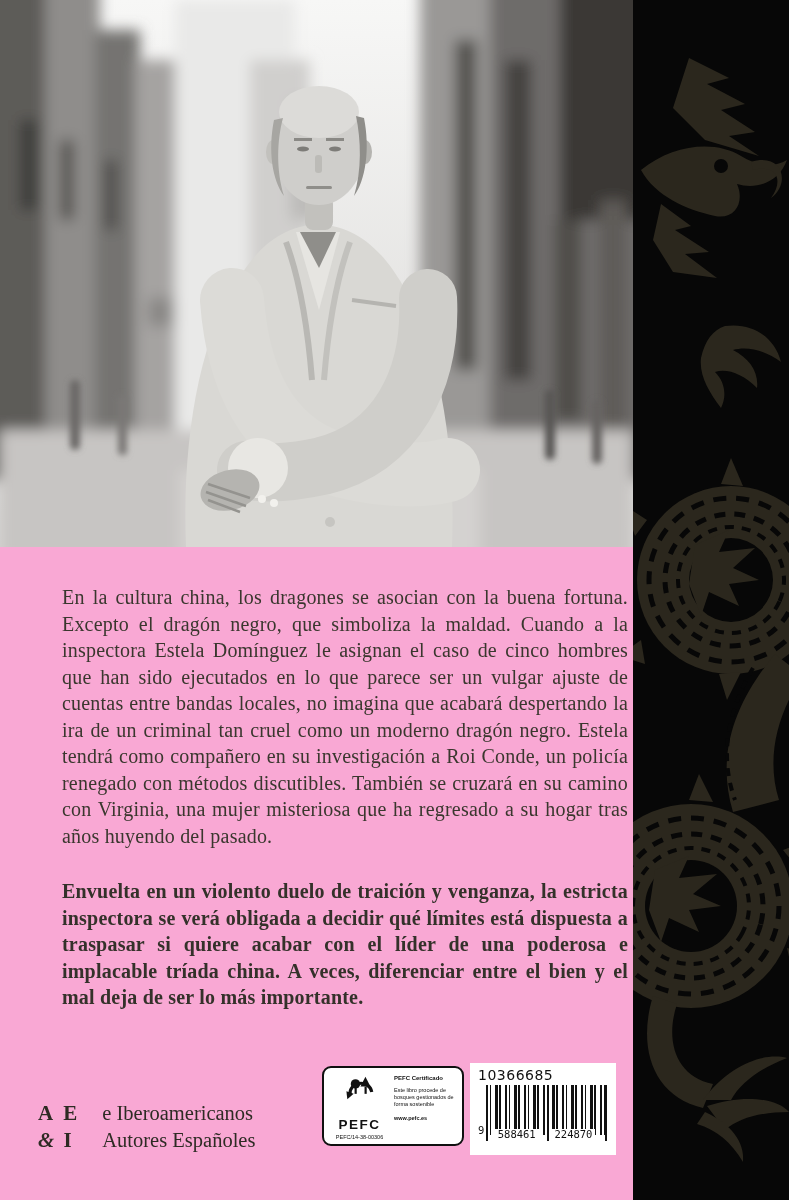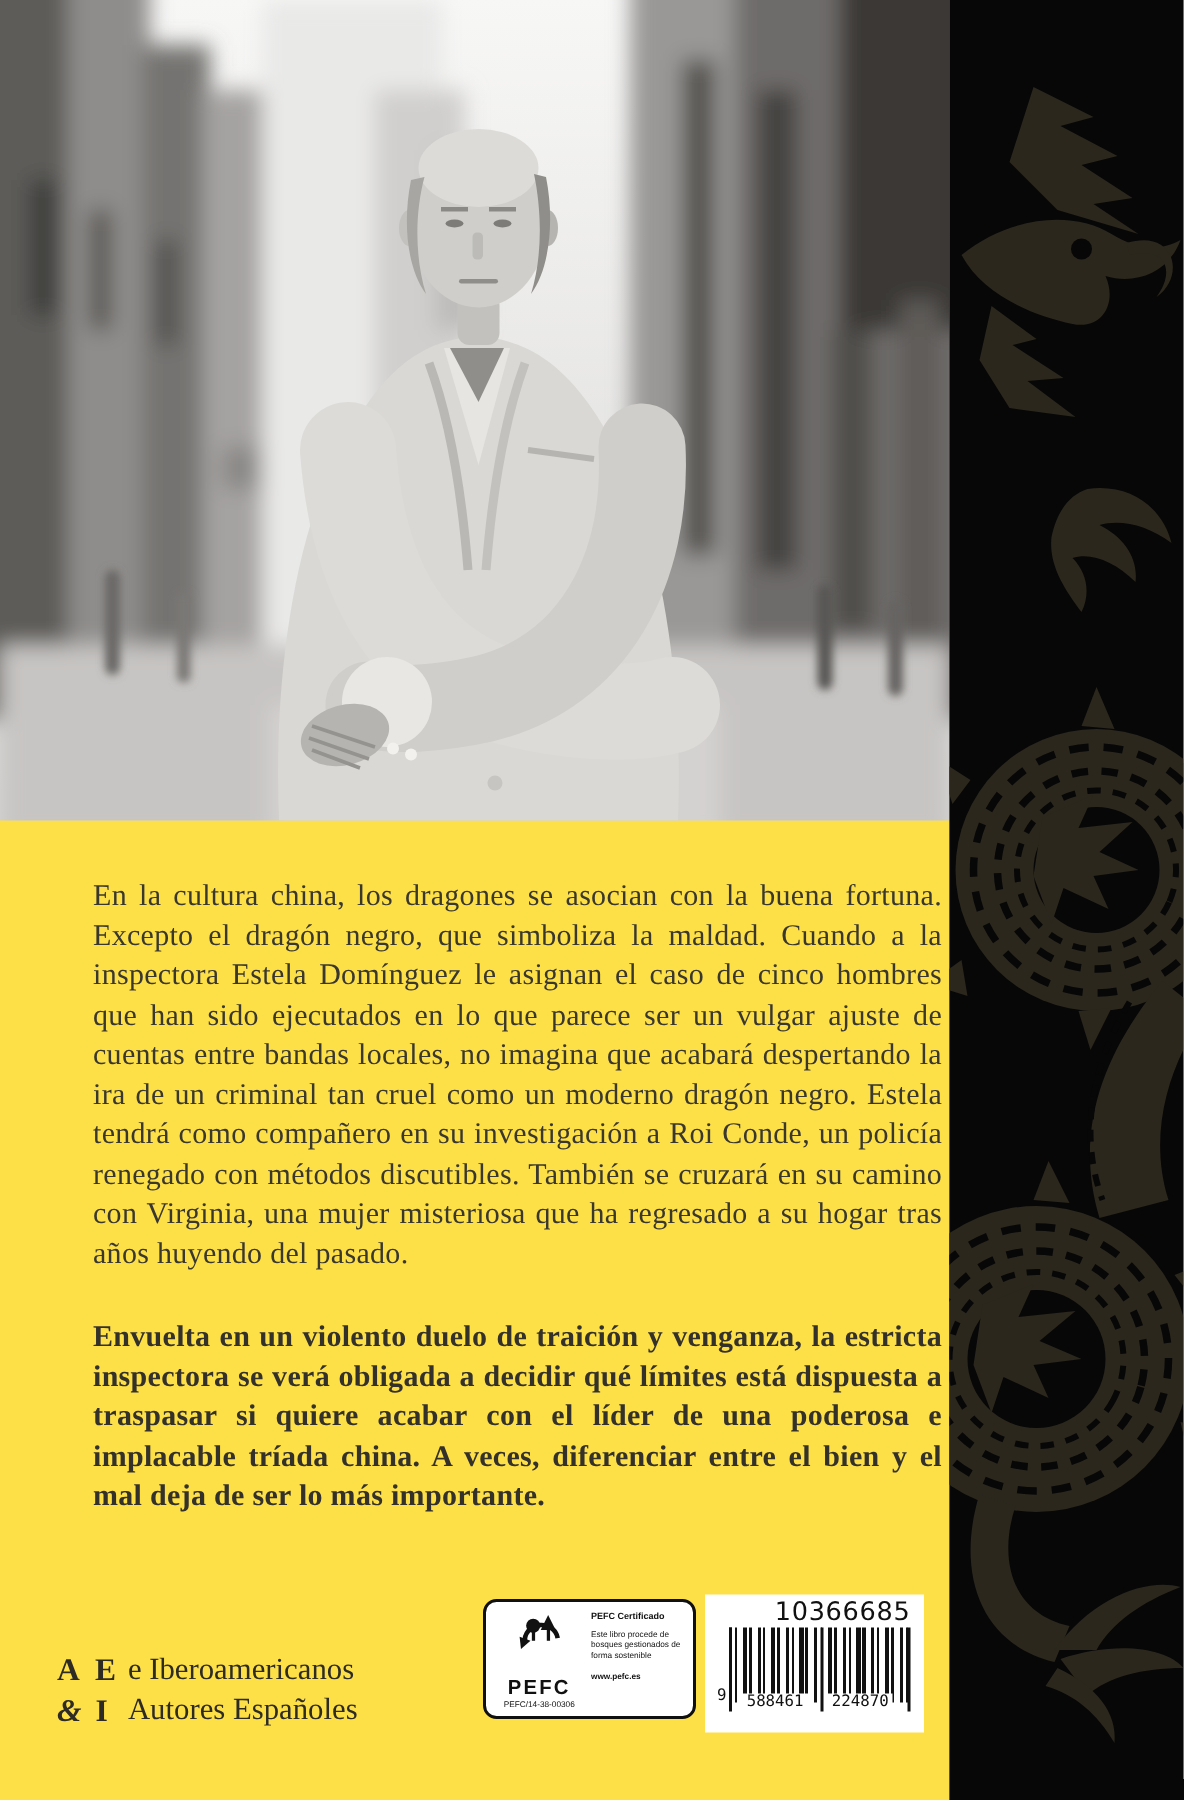--- a/index.html
+++ b/index.html
@@ -1,36 +1,36 @@
 <!DOCTYPE html>
 <html><head>
 <meta charset="utf-8">
 <style>
   * { margin:0; padding:0; box-sizing:border-box; }
   html,body { background:#555; }
   .page {
     position:relative; width:789px; height:1200px; margin:0 auto;
-    background:#fde047; overflow:hidden;
+    background:#f9a8d4; overflow:hidden;
     font-family:"Liberation Serif", serif;
   }
   
   .photo { position:absolute; left:0; top:0; width:633px; height:547px; overflow:hidden; }
   .photo svg { display:block; }
   
   .strip { position:absolute; left:633px; top:0; width:156px; height:1200px; background:#070707; }
   .strip svg { display:block; }
   
   .content { position:absolute; left:62px; top:584px; width:566px; }
   .synopsis {
     font-size:20px; line-height:26.5px; color:#3a372e;
     text-align:justify; letter-spacing:0.2px;
   }
   .synopsis.highlight { margin-top:29px; font-weight:700; color:#34312a; }
   
-  .aei { position:absolute; left:38px; top:1100px; display:flex; align-items:flex-start; gap:5px; color:#2e2b24; }
+  .aei { position:absolute; left:38px; top:1100px; display:flex; align-items:flex-start; gap:22px; color:#2e2b24; }
   .aei-mono { font-weight:700; font-size:21px; line-height:27px; letter-spacing:3px; white-space:nowrap; }
   .aei-mono .amp { font-style:italic; font-weight:600; letter-spacing:1px; }
   .aei-name { font-size:20.5px; line-height:27px; white-space:nowrap; }
   
   .pefc {
     position:absolute; left:322px; top:1066px; width:142px; height:80px;
     background:#fff; border:2.5px solid #101010; border-radius:9px;
     display:flex; padding:5px 6px 4px 7px; gap:6px;
     font-family:"Liberation Sans", sans-serif; color:#111;
   }
@@ -40,21 +40,21 @@
   .pefc-right { flex:1; padding-top:2px; }
   .pefc-title { font-weight:700; font-size:6px; }
   .pefc-desc { font-size:5.5px; line-height:7px; margin-top:6px; width:62px; }
   .pefc-url { font-weight:700; font-size:5.5px; margin-top:7px; }
   
   .barcode {
     position:absolute; left:470px; top:1063px; width:146px; height:92px;
     background:#fff; padding:5px 9px 0 8px;
     font-family:"DejaVu Sans", sans-serif; color:#111;
   }
-  .bc-top { text-align:right; font-size:17px; letter-spacing:0.5px; line-height:14px; }
+  .bc-top { text-align:left; font-size:14px; letter-spacing:0.5px; line-height:14px; }
   .bc-area { display:flex; align-items:flex-end; margin-top:3px; }
   .bc-lead { font-family:"DejaVu Sans Mono", monospace; font-size:10.5px; margin-right:2px; line-height:10px; }
   .bc-bars {
     position:relative; flex:1; height:50px;
     background:repeating-linear-gradient(90deg,
       #111 0px,#111 2px, #fff 2px,#fff 4px,
       #111 4px,#111 5px, #fff 5px,#fff 9px,
       #111 9px,#111 12px, #fff 12px,#fff 13px,
       #111 13px,#111 15px, #fff 15px,#fff 19px);
   }

